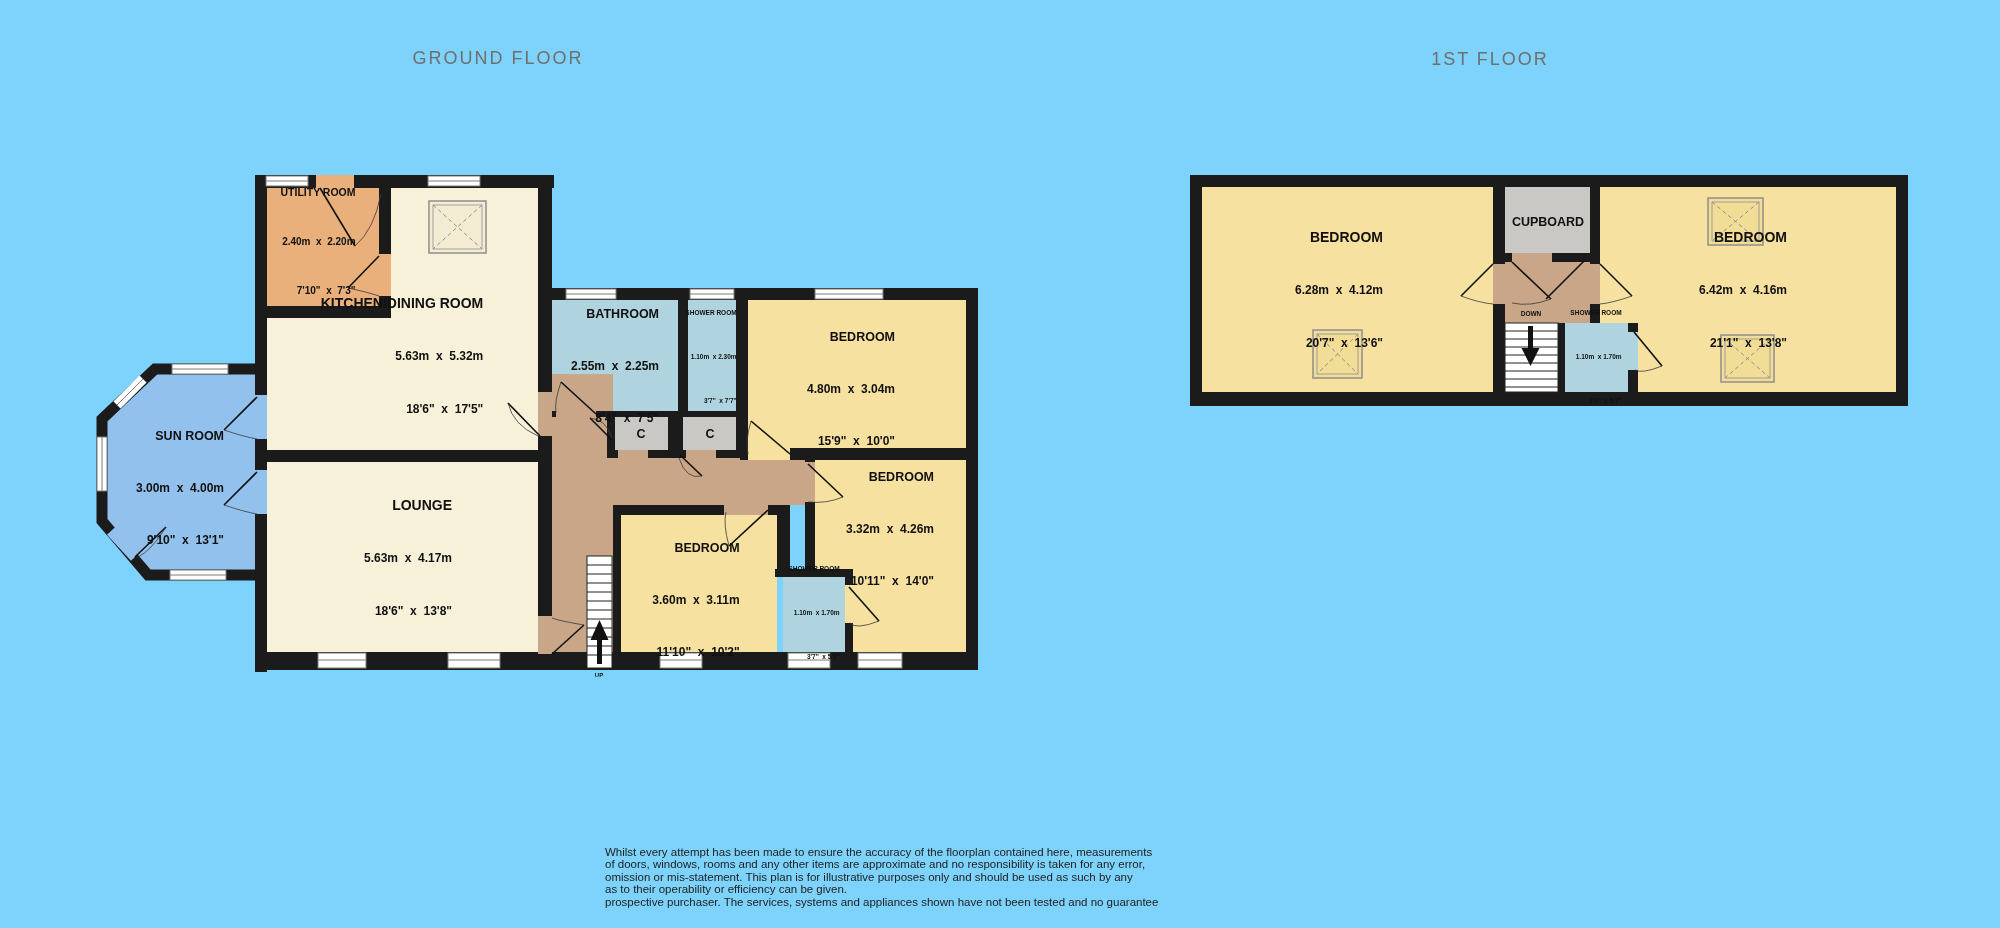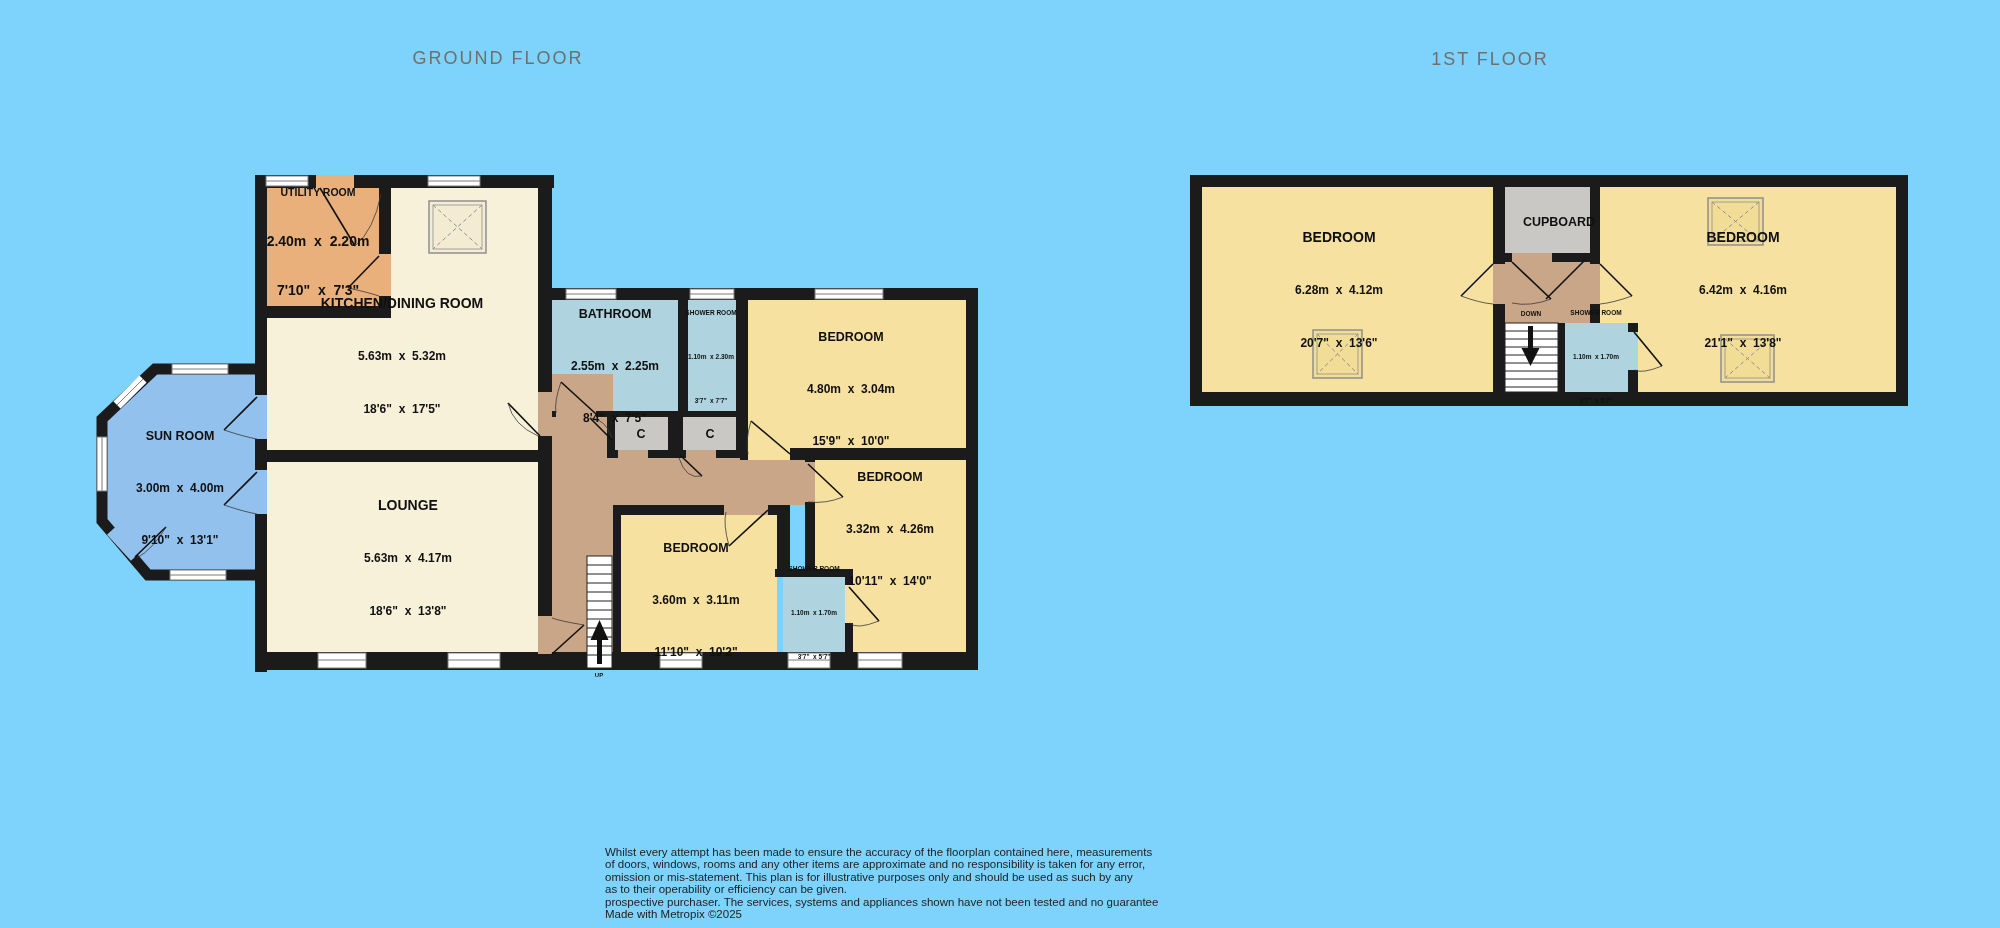--- a/index.html
+++ b/index.html
@@ -3,27 +3,27 @@
 <meta charset="utf-8">
 <style>
   html,body{margin:0;padding:0;background:#ffffff;}
   #stage{position:relative;width:2000px;height:928px;background:#7dd3fc;overflow:hidden;
          font-family:Liberation Sans, sans-serif;}
   #plan-svg{position:absolute;left:0;top:0;}
 
   .floor-title{position:absolute;transform:translate(-50%,-50%);color:#6f6f6f;
                font-size:18px;letter-spacing:2px;white-space:pre;}
 
-  .room-label{position:absolute;transform:translate(-50%,-50%);text-align:center;
+  .room-label{position:absolute;transform:translate(-50%,-50%);text-align:right;
               color:#101010;font-weight:bold;white-space:pre;}
   .lbl-lg  .ln{font-size:12px;line-height:17px;}
   .lbl-lg  .ln.rname{font-size:14px;}
   .lbl-md  .ln{font-size:12px;line-height:16px;}
   .lbl-md  .ln.rname{font-size:12.5px;margin-top:24px;}
-  .lbl-sm  .ln{font-size:14px;line-height:13px;}
+  .lbl-sm  .ln{font-size:10px;line-height:13px;}
   .lbl-sm  .ln.rname{font-size:10.5px;}
   .lbl-xs  .ln{font-size:6.5px;line-height:8px;}
 
   .tag-label{position:absolute;transform:translate(-50%,-50%);color:#101010;
              font-weight:bold;white-space:pre;}
   .tag-c{font-size:12.5px;}
   .tag-cupboard{font-size:12.5px;}
   .tag-tiny{font-size:6.5px;}
 
   #disclaimer{position:absolute;left:995px;top:846px;transform:translateX(-50%);
@@ -373,25 +373,24 @@
   <div class="room-label lbl-lg" style="left:1743px;top:290px;">
     <div class="ln rname">BEDROOM</div>
     <div class="ln">6.42m  x  4.16m</div>
     <div class="ln">21'1"  x  13'8"</div>
   </div>
   <div class="room-label lbl-xs" style="left:1596px;top:357px;">
     <div class="ln rname">SHOWER ROOM</div>
     <div class="ln">1.10m  x 1.70m</div>
     <div class="ln">3'7"  x 5'7"</div>
   </div>
-  <div class="tag-label tag-cupboard" style="left:1548px;top:222px;margin-left:11px;">CUPBOARD</div>
+  <div class="tag-label tag-cupboard" style="left:1548px;top:222px;">CUPBOARD</div>
   <div class="tag-label tag-tiny" style="left:1531px;top:313px;">DOWN</div>
 
   <div id="disclaimer">
     <div class="dline">Whilst every attempt has been made to ensure the accuracy of the floorplan contained here, measurements</div>
     <div class="dline">of doors, windows, rooms and any other items are approximate and no responsibility is taken for any error,</div>
     <div class="dline">omission or mis-statement. This plan is for illustrative purposes only and should be used as such by any</div>
     <div class="dline">as to their operability or efficiency can be given.</div>
     <div class="dline">prospective purchaser. The services, systems and appliances shown have not been tested and no guarantee</div>
-    <div class="dline">Made with Metropix ©2025</div>
   </div>
 
 </div>
 
 </body></html>

